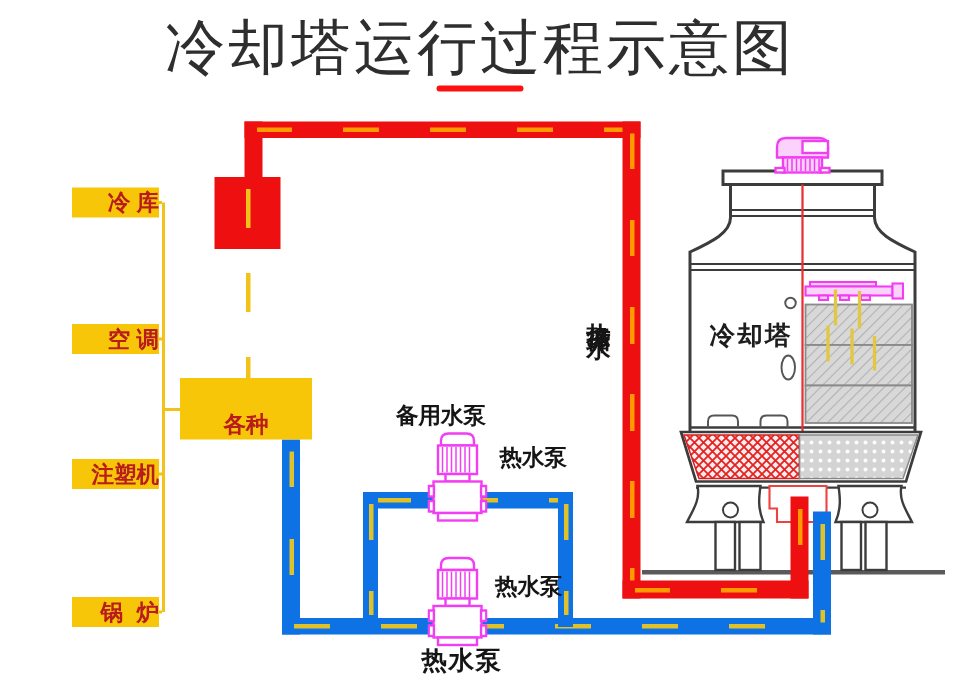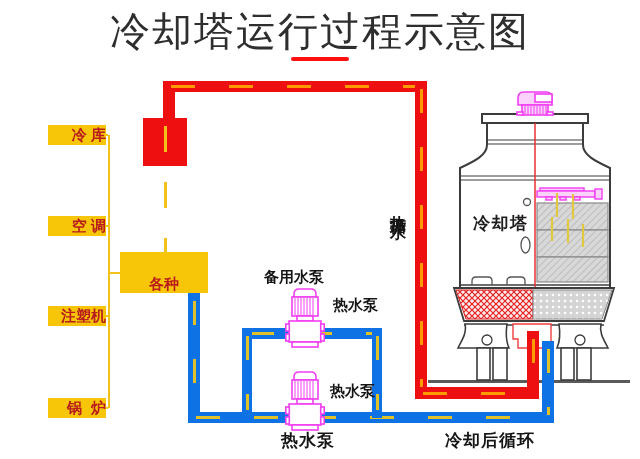--- a/index.html
+++ b/index.html
@@ -243,15 +243,14 @@
       <rect x="35.7" y="47" width="3.5" height="7"></rect>
       <rect x="7" y="55" width="26" height="5"></rect>
     </g>
   </svg>
 
   <div class="abs dlabel" style="left:264px;top:268px;">备用水泵</div>
   <div class="abs dlabel" style="left:333px;top:296px;">热水泵</div>
   <div class="abs dlabel" style="left:330px;top:382px;">热水泵</div>
   <div class="abs dlabel dlabel-big" style="left:281px;top:429px;">热水泵</div>
   <div class="abs vertical-label" style="left:387px;top:202px;">热循环水</div>
-  <div class="abs dlabel dlabel-big" style="left:445px;top:429px;">冷却后循环</div>
 
 </div>
 
 </body></html>

